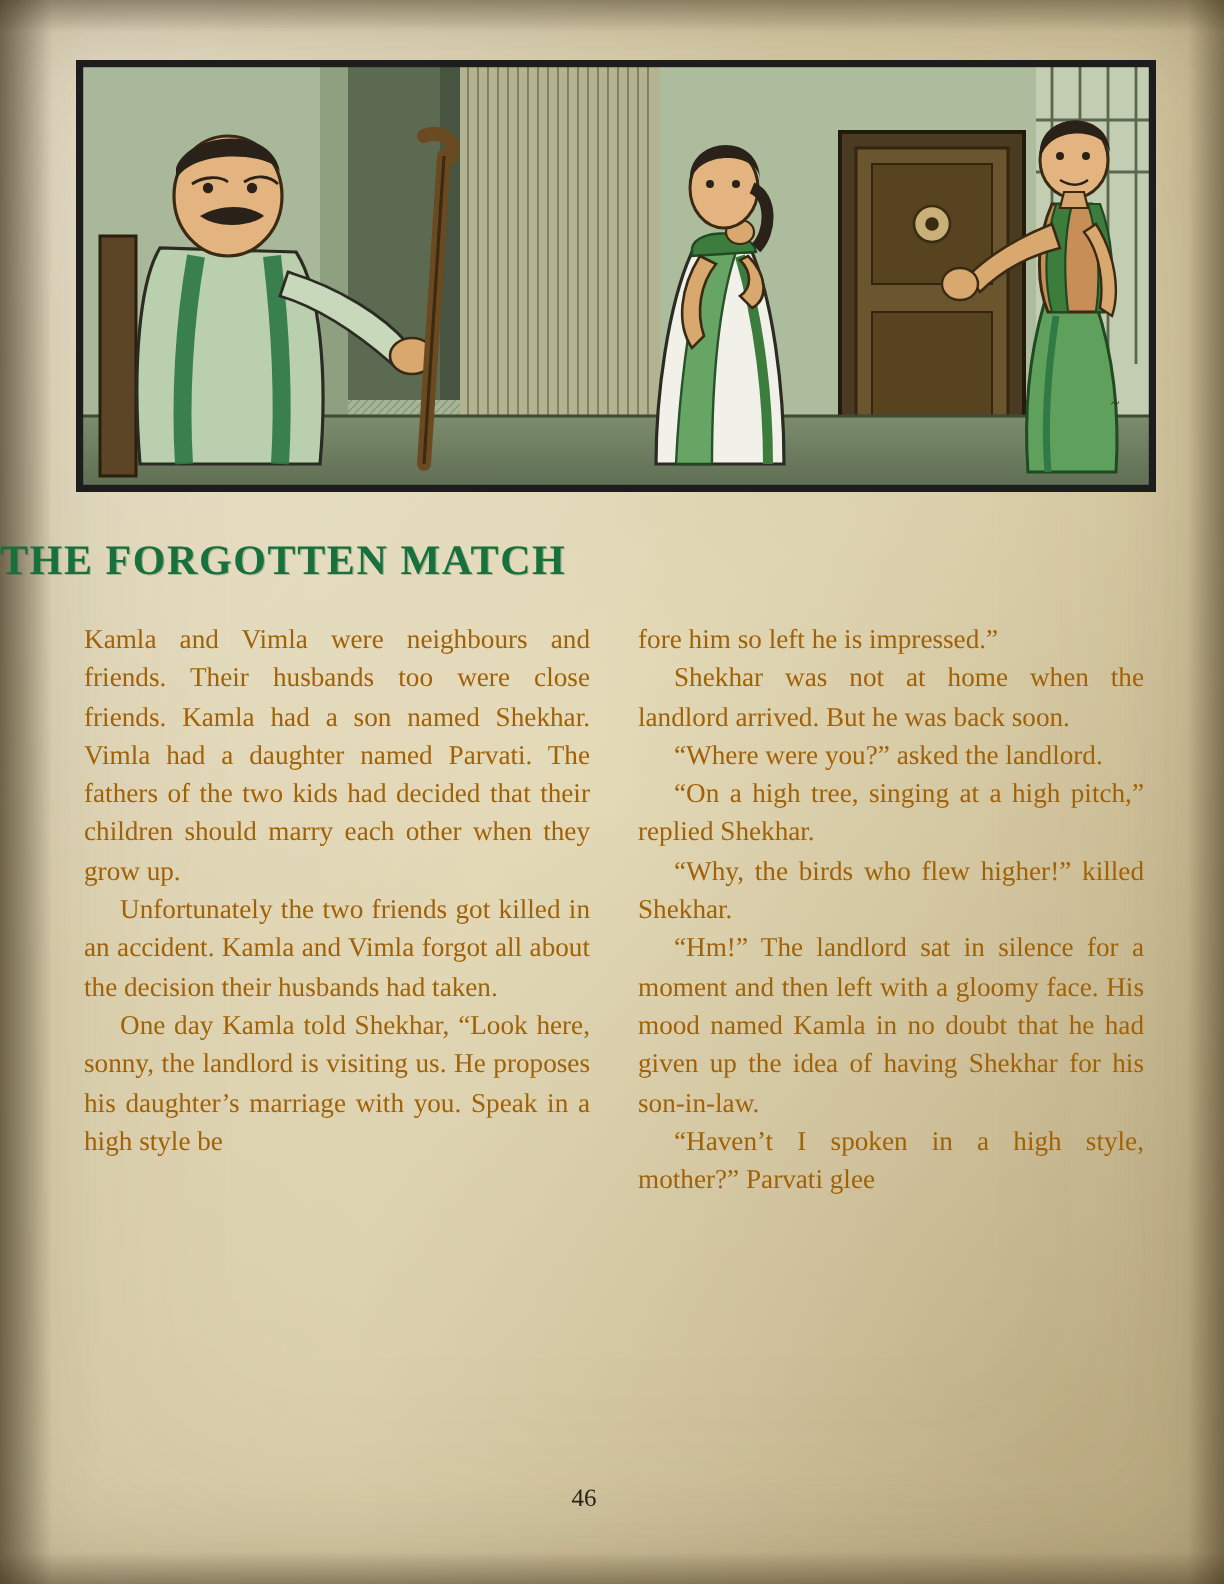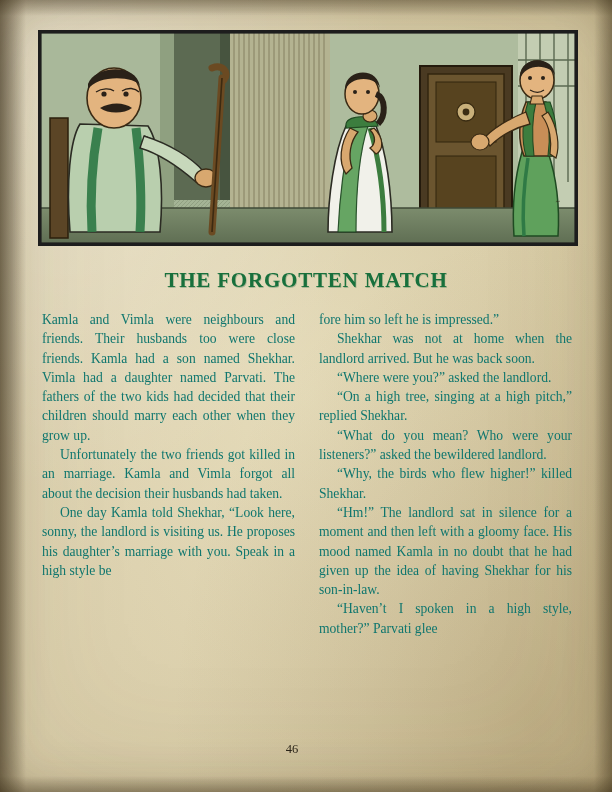--- a/index.html
+++ b/index.html
@@ -81,21 +81,21 @@
     background: #cfd6c0;
   }
   .ill-svg { display: block; width: 100%; height: 100%; }
 
   
   .title {
     position: absolute;
     top: 268px;
     left: 0;
     width: 612px;
-    text-align: center;
+    text-align: left;
     font-family: "Liberation Serif", serif;
     font-weight: bold;
     font-size: 21px;
     letter-spacing: 0.8px;
     color: #18703c;
     text-shadow: 0.6px 0.6px 0 rgba(0,80,40,0.25);
   }
 
   
   .columns {
@@ -103,21 +103,21 @@
     top: 310px;
     left: 42px;
     width: 530px;
     display: flex;
     gap: 24px;
   }
   .col {
     width: 253px;
     font-size: 13.6px;
     line-height: 19.3px;
-    color: #0f766e;
+    color: #a16207;
     text-align: justify;
     text-justify: inter-word;
     hyphens: manual;
   }
   .col p {
     margin: 0;
     text-indent: 18px;
   }
   .col p.first {
     text-indent: 0;
@@ -296,29 +296,28 @@
 
         <rect x="0.8" y="0.8" width="534.4" height="210.4" fill="none" stroke="#1d1d1d" stroke-width="1.6"></rect>
       </svg>
     </div>
 
     <div class="title">THE FORGOTTEN MATCH</div>
 
     <div class="columns">
       <div class="col">
         <p class="first">Kamla and Vimla were neigh­bours and friends. Their hus­bands too were close friends. Kamla had a son named Shekhar. Vimla had a daugh­ter named Parvati. The fathers of the two kids had decided that their children should marry each other when they grow up.</p>
-        <p>Unfortunately the two friends got killed in an marriage. Kamla and Vimla forgot all about the decision their hus­bands had taken.</p>
+        <p>Unfortunately the two friends got killed in an accident. Kamla and Vimla forgot all about the decision their hus­bands had taken.</p>
         <p>One day Kamla told Shekhar, “Look here, sonny, the land­lord is visiting us. He proposes his daughter’s marriage with you. Speak in a high style be­</p>
       </div>
       <div class="col">
         <p class="first">fore him so left he is im­pressed.”</p>
         <p>Shekhar was not at home when the landlord arrived. But he was back soon.</p>
         <p>“Where were you?” asked the landlord.</p>
         <p>“On a high tree, singing at a high pitch,” replied Shekhar.</p>
-        <p>“What do you mean? Who were your listeners?” asked the bewildered landlord.</p>
         <p>“Why, the birds who flew higher!” killed Shekhar.</p>
         <p>“Hm!” The landlord sat in silence for a moment and then left with a gloomy face. His mood named Kamla in no doubt that he had given up the idea of having Shekhar for his son-in-law.</p>
         <p>“Haven’t I spoken in a high style, mother?” Parvati glee­</p>
       </div>
     </div>
 
     <div class="page-number">46</div>
 
   </div>
 </div>

